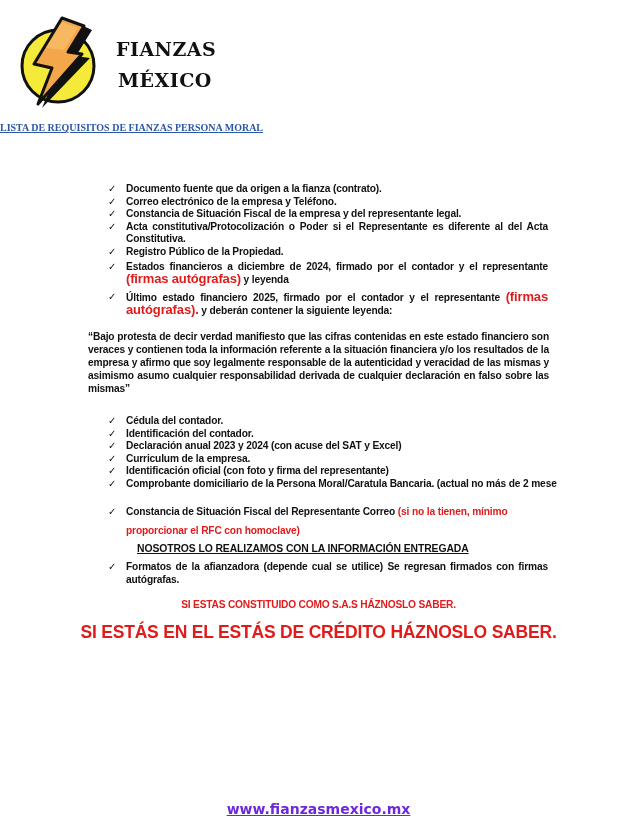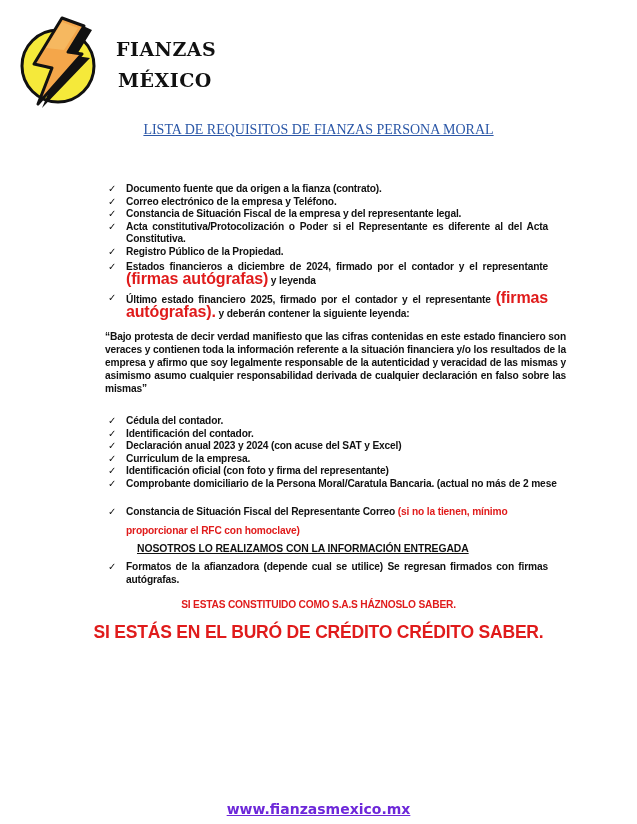--- a/index.html
+++ b/index.html
@@ -2,32 +2,32 @@
 <html><head>
   <meta charset="utf-8">
   <style>
     html, body { margin: 0; padding: 0; background: #ffffff; }
     body { width: 637px; height: 824px; position: relative; overflow: hidden;
            font-family: "Liberation Sans", sans-serif; color: #111; }
     .logo { position: absolute; left: 12px; top: 8px; width: 230px; height: 105px; }
     .logo svg { position: absolute; left: 0; top: 0; }
     .logo-text { position: absolute; left: 104px; top: 26px; font-family: "DejaVu Serif", serif;
                  font-weight: bold; font-size: 19px; line-height: 31px; letter-spacing: 0.5px; color: #111; }
-    .title { position: absolute; left: 0; width: 637px; top: 122px; text-align: center;
-             font-family: "Liberation Serif", serif; font-weight: normal; font-size: 14px;
+    .title { position: absolute; left: 0; width: 637px; top: 122px; 
+             font-family: "Liberation Serif", serif; font-weight: bold; font-size: 10px;
              color: #2b57a7; text-decoration: underline; }
     .list { position: absolute; left: 108px; width: 440px; margin: 0; padding: 0; list-style: none;
             font-family: "Liberation Sans", sans-serif; font-weight: bold; font-size: 10.2px;
             line-height: 12.6px; letter-spacing: -0.15px; }
     .list li { position: relative; padding-left: 18px; text-align: justify; }
     .list li .chk { position: absolute; left: 0; top: 0; font-weight: normal; font-size: 10px; }
     .red { color: #e01b1b; }
-    .red-lg { color: #e01b1b; font-size: 16px; }
+    .red-lg { color: #e01b1b; font-size: 13px; }
     .quote { position: absolute; left: 88px; width: 461px; top: 331px; text-align: justify;
-             font-weight: bold; font-size: 10.2px; line-height: 12.9px; letter-spacing: -0.15px; margin-left: 17px; }
+             font-weight: bold; font-size: 10.2px; line-height: 12.9px; letter-spacing: -0.15px; }
     .realizamos { position: absolute; left: 137px; top: 543px; font-weight: bold; font-size: 10.4px;
                   text-decoration: underline; letter-spacing: -0.1px; }
     .sas { position: absolute; left: 0; width: 637px; text-align: center; top: 599px; color: #e01b1b;
            font-weight: bold; font-size: 10.2px; letter-spacing: -0.2px; }
     .buro { position: absolute; left: 0; width: 637px; text-align: center; top: 622px; color: #e01b1b;
             font-weight: bold; font-size: 17.5px; letter-spacing: -0.2px; }
     .footer-link { position: absolute; left: 0; width: 637px; text-align: center; top: 801px;
                    color: #6d28d9; font-weight: bold; font-size: 14px; text-decoration: underline;
                    font-family: "DejaVu Sans", sans-serif; cursor: pointer; }
   </style>
@@ -76,15 +76,15 @@
   <li style="text-align:left;"><span class="chk">✓</span><span>Constancia de Situación Fiscal del Representante Correo </span><span class="red">(si no la tienen, mínimo  proporcionar el RFC con homoclave)</span></li>
 </ul>
 
 <div class="realizamos">NOSOTROS LO REALIZAMOS CON LA INFORMACIÓN ENTREGADA</div>
 
 <ul class="list" style="top:561px;">
   <li><span class="chk">✓</span><span>Formatos de la afianzadora (depende cual se utilice) Se regresan firmados con firmas autógrafas.</span></li>
 </ul>
 
 <div class="sas">SI ESTAS CONSTITUIDO COMO S.A.S HÁZNOSLO SABER.</div>
-<div class="buro">SI ESTÁS EN EL BURÓ DE CRÉDITO CRÉDITO SABER.</div>
+<div class="buro">SI ESTÁS EN EL ESTÁS DE CRÉDITO HÁZNOSLO SABER.</div>
 
 <a class="footer-link">www.fianzasmexico.mx</a>
 
 </body></html>

